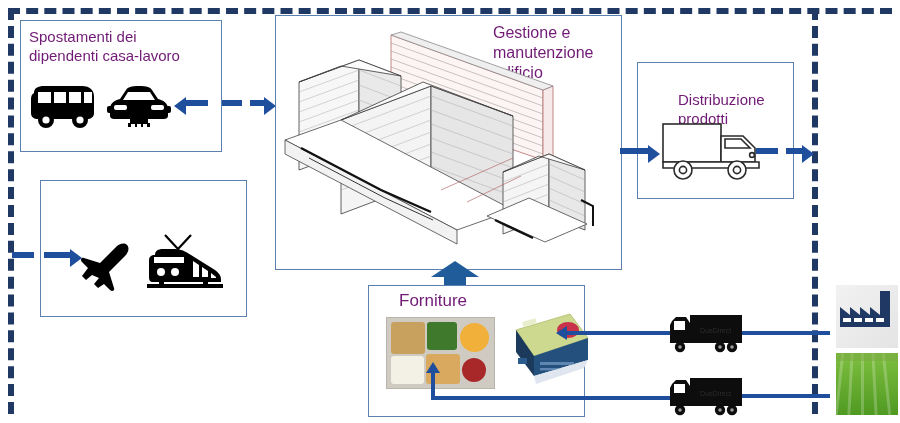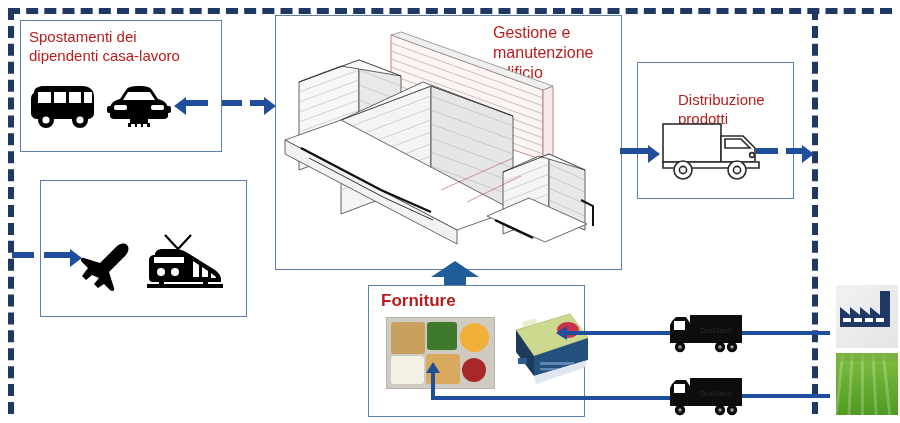--- a/index.html
+++ b/index.html
@@ -11,21 +11,21 @@
   
   .boundary-top{position:absolute;left:8px;top:8px;width:884px;height:0;
       border-top:6px dashed #1F3864;}
   .boundary-left{position:absolute;left:8px;top:8px;width:0;height:406px;
       border-left:6px dashed #1F3864;}
   .boundary-right{position:absolute;left:812px;top:8px;width:0;height:406px;
       border-left:6px dashed #1F3864;}
 
   
   .box{position:absolute;border:1px solid #5B7FAF;background:#fff;}
-  .box-title{position:absolute;color:#b91c1c;font-size:15px;line-height:19px;
+  .box-title{position:absolute;color:#701a75;font-size:15px;line-height:19px;
       font-family:"Liberation Sans", sans-serif;white-space:pre-line;}
   .box-title.big{font-size:16px;line-height:20px;}
 
   
   .arrow-h{position:absolute;height:0;border-top:6px solid #1F4E9C;}
   .arrowhead-r{position:absolute;width:0;height:0;
       border-top:9px solid transparent;border-bottom:9px solid transparent;
       border-left:12px solid #1F4E9C;}
   .arrowhead-l{position:absolute;width:0;height:0;
       border-top:9px solid transparent;border-bottom:9px solid transparent;
@@ -251,21 +251,21 @@
     <div class="arrowhead-r" style="left:648px;top:145px;"></div>
   </div>
 
   <div>
     <div class="dash-seg" style="left:756px;top:148px;width:22px;"></div>
     <div class="arrow-h" style="left:786px;top:148px;width:16px;"></div>
     <div class="arrowhead-r" style="left:802px;top:145px;"></div>
   </div>
 
   <div class="box" style="left:368px;top:285px;width:215px;height:130px;"></div>
-  <div class="box-title" style="left:381px;top:291px;width:150px;font-weight:bold;font-size:17px;">Forniture</div>
+  <div class="box-title" style="left:399px;top:291px;width:150px;font-weight:normal;font-size:17px;">Forniture</div>
 
   <div class="foodtray" style="left:386px;top:317px;width:107px;height:70px;">
     <div class="cell" style="left:4px;top:4px;width:34px;height:32px;background:#c9a15e;"></div>
     <div class="cell" style="left:40px;top:4px;width:30px;height:28px;background:#3f7a2c;"></div>
     <div class="cell" style="left:73px;top:5px;width:29px;height:29px;border-radius:50%;background:#f0b03a;"></div>
     <div class="cell" style="left:4px;top:38px;width:33px;height:28px;background:#f3f0e6;"></div>
     <div class="cell" style="left:39px;top:36px;width:34px;height:30px;background:#d9a95f;"></div>
     <div class="cell" style="left:75px;top:40px;width:24px;height:24px;border-radius:50%;background:#a8282a;"></div>
   </div>
 

